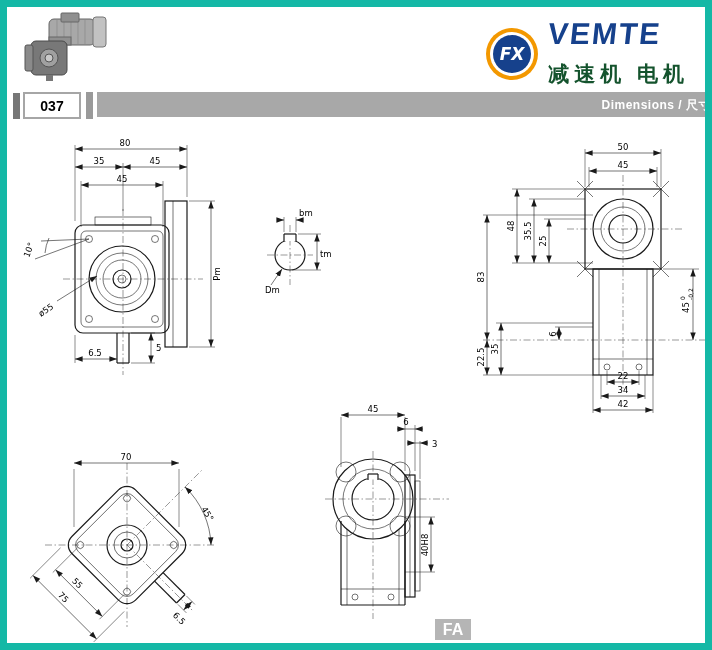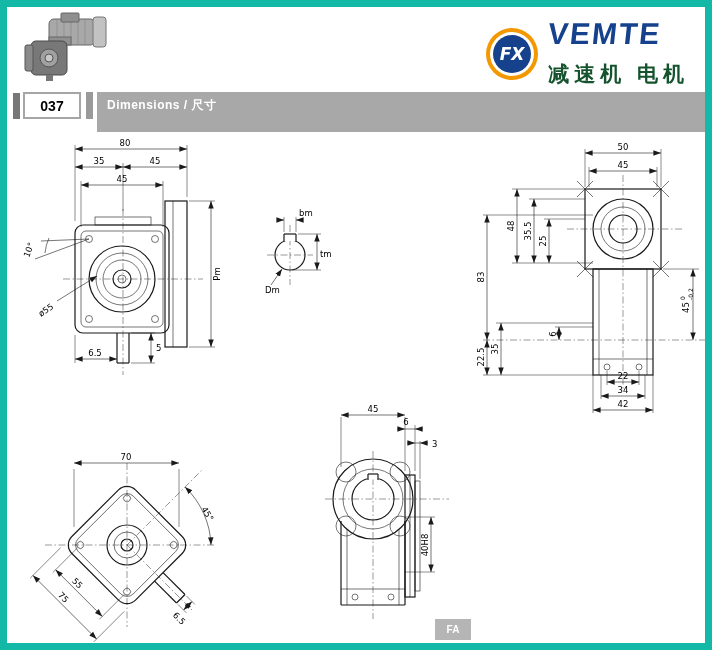--- a/index.html
+++ b/index.html
@@ -4,42 +4,42 @@
 <style>
   html,body{margin:0;padding:0;background:#fff;}
   .page{position:relative;width:712px;height:650px;background:#fff;border:7px solid #14b8a6;
         box-sizing:border-box;font-family:"Liberation Sans",sans-serif;overflow:hidden;}
   
   .notch{position:absolute;left:6px;top:86px;width:7px;height:26px;background:#777;}
   .model-box{position:absolute;left:16px;top:85px;width:58px;height:27px;background:#fff;
              border:2px solid #a6a6a6;box-sizing:border-box;display:flex;align-items:center;
              justify-content:center;font-weight:bold;font-size:14px;color:#000;}
   .bar-lead{position:absolute;left:79px;top:85px;width:7px;height:27px;background:#9a9a9a;}
-  .title-bar{position:absolute;left:90px;top:85px;width:614px;height:40px;background:#a8a8a8;
+  .title-bar{position:absolute;left:90px;top:85px;width:614px;height:25px;background:#a8a8a8;
              color:#fff;font-weight:bold;font-size:12px;line-height:27px;padding-left:10px;
-             box-sizing:border-box;letter-spacing:0.5px;}
+             box-sizing:border-box;letter-spacing:0.5px;text-align:right;}
   
   .logo{position:absolute;right:16px;top:12px;display:flex;align-items:center;gap:9px;}
   .logo-texts{display:flex;flex-direction:column;}
   .brand{font-size:30px;font-weight:bold;color:#16418c;letter-spacing:2px;line-height:1;
          transform:skewX(-6deg);}
   .tagline{font-size:21px;font-weight:bold;color:#14532d;letter-spacing:5px;margin-top:11px;}
   
   .photo{position:absolute;left:12px;top:4px;}
   
   .drawings{position:absolute;left:0;top:120px;}
   .out{fill:none;stroke:#1a1a1a;stroke-width:1.2;}
   .thin{fill:none;stroke:#1a1a1a;stroke-width:0.6;}
   .dl{stroke:#1a1a1a;stroke-width:0.6;fill:none;}
   .ext{stroke:#1a1a1a;stroke-width:0.5;}
   .cl{stroke:#333;stroke-width:0.5;stroke-dasharray:7 2.5 1.5 2.5;fill:none;}
   text.d{font-size:8.5px;font-family:"DejaVu Sans",sans-serif;fill:#000;}
   text.tol{font-size:6px;font-family:"DejaVu Sans",sans-serif;fill:#000;}
   .fa-badge{position:absolute;left:428px;top:612px;width:36px;height:21px;background:#b5b5b5;
-            color:#fff;font-weight:bold;font-size:10px;display:flex;align-items:center;
+            color:#fff;font-weight:bold;font-size:16px;display:flex;align-items:center;
             justify-content:center;}
 </style>
 </head>
 <body>
 
 <div class="page">
 
   <svg class="photo" width="95" height="72">
     <rect x="30" y="8" width="46" height="26" rx="5" fill="#a8a8a8" stroke="#666"></rect>
     <line x1="38" y1="9" x2="38" y2="33" stroke="#919191"></line>

